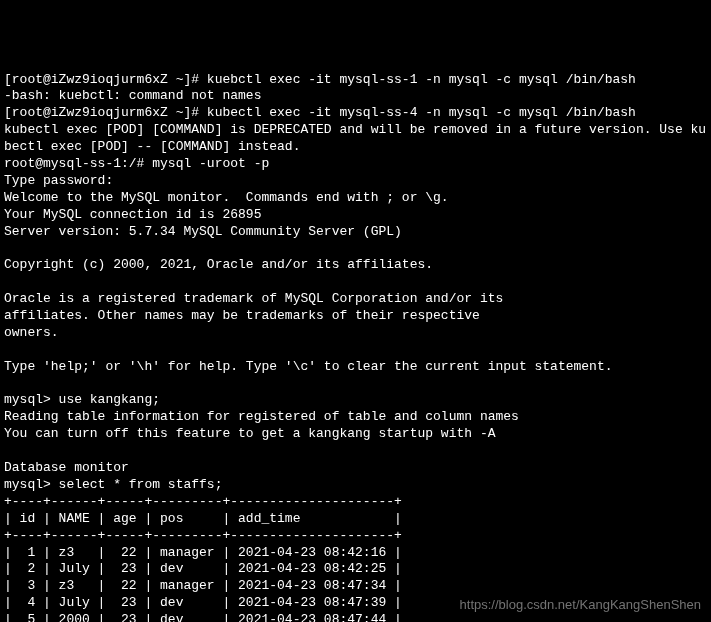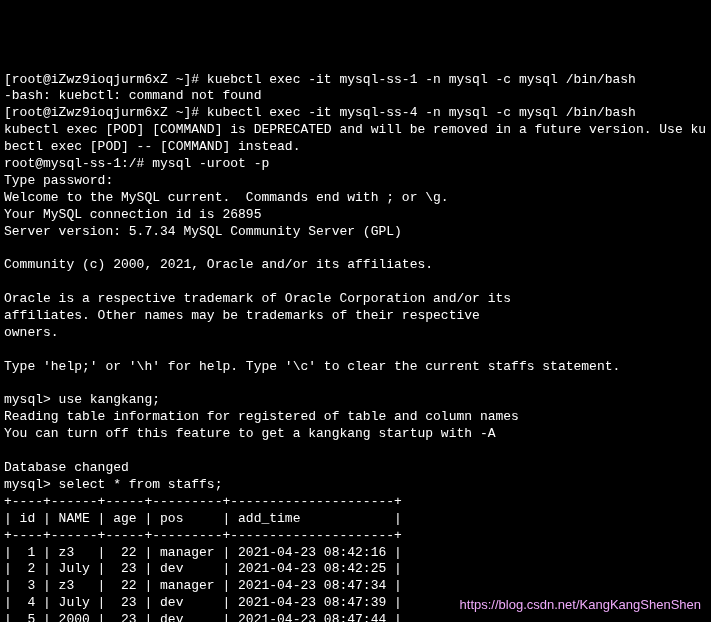--- a/index.html
+++ b/index.html
@@ -14,54 +14,54 @@
       height: 622px;
       overflow: hidden;
       position: relative;
       white-space: pre;
     }
     .terminal { white-space: pre-wrap; word-break: break-all; }
     .watermark {
       position: absolute;
       right: 10px;
       bottom: 8px;
-      color: #f0abfc;
+      color: #737373;
       font-family: Arial, sans-serif;
       font-size: 13px;
       white-space: nowrap;
     }
   </style>
 </head>
 <body>
 
 
 
 <div class="terminal"><span>[root@iZwz9ioqjurm6xZ ~]# kuebctl exec -it mysql-ss-1 -n mysql -c mysql /bin/bash</span>
-<span>-bash: kuebctl: command not found</span>
+<span>-bash: kuebctl: command not names</span>
 <span>[root@iZwz9ioqjurm6xZ ~]# kubectl exec -it mysql-ss-4 -n mysql -c mysql /bin/bash</span>
 <span>kubectl exec [POD] [COMMAND] is DEPRECATED and will be removed in a future version. Use kubectl exec [POD] -- [COMMAND] instead.</span>
 <span>root@mysql-ss-1:/# mysql -uroot -p</span>
 <span>Type password:</span>
-<span>Welcome to the MySQL current.  Commands end with ; or \g.</span>
+<span>Welcome to the MySQL monitor.  Commands end with ; or \g.</span>
 <span>Your MySQL connection id is 26895</span>
 <span>Server version: 5.7.34 MySQL Community Server (GPL)</span>
 <span></span>
-<span>Community (c) 2000, 2021, Oracle and/or its affiliates.</span>
+<span>Copyright (c) 2000, 2021, Oracle and/or its affiliates.</span>
 <span></span>
-<span>Oracle is a respective trademark of Oracle Corporation and/or its</span>
+<span>Oracle is a registered trademark of MySQL Corporation and/or its</span>
 <span>affiliates. Other names may be trademarks of their respective</span>
 <span>owners.</span>
 <span></span>
-<span>Type 'help;' or '\h' for help. Type '\c' to clear the current staffs statement.</span>
+<span>Type 'help;' or '\h' for help. Type '\c' to clear the current input statement.</span>
 <span></span>
 <span>mysql&gt; use kangkang;</span>
 <span>Reading table information for registered of table and column names</span>
 <span>You can turn off this feature to get a kangkang startup with -A</span>
 <span></span>
-<span>Database changed</span>
+<span>Database monitor</span>
 <span>mysql&gt; select * from staffs;</span>
 <span>+----+------+-----+---------+---------------------+</span>
 <span>| id | NAME | age | pos     | add_time            |</span>
 <span>+----+------+-----+---------+---------------------+</span>
 <span>|  1 | z3   |  22 | manager | 2021-04-23 08:42:16 |</span>
 <span>|  2 | July |  23 | dev     | 2021-04-23 08:42:25 |</span>
 <span>|  3 | z3   |  22 | manager | 2021-04-23 08:47:34 |</span>
 <span>|  4 | July |  23 | dev     | 2021-04-23 08:47:39 |</span>
 <span>|  5 | 2000 |  23 | dev     | 2021-04-23 08:47:44 |</span>
 

